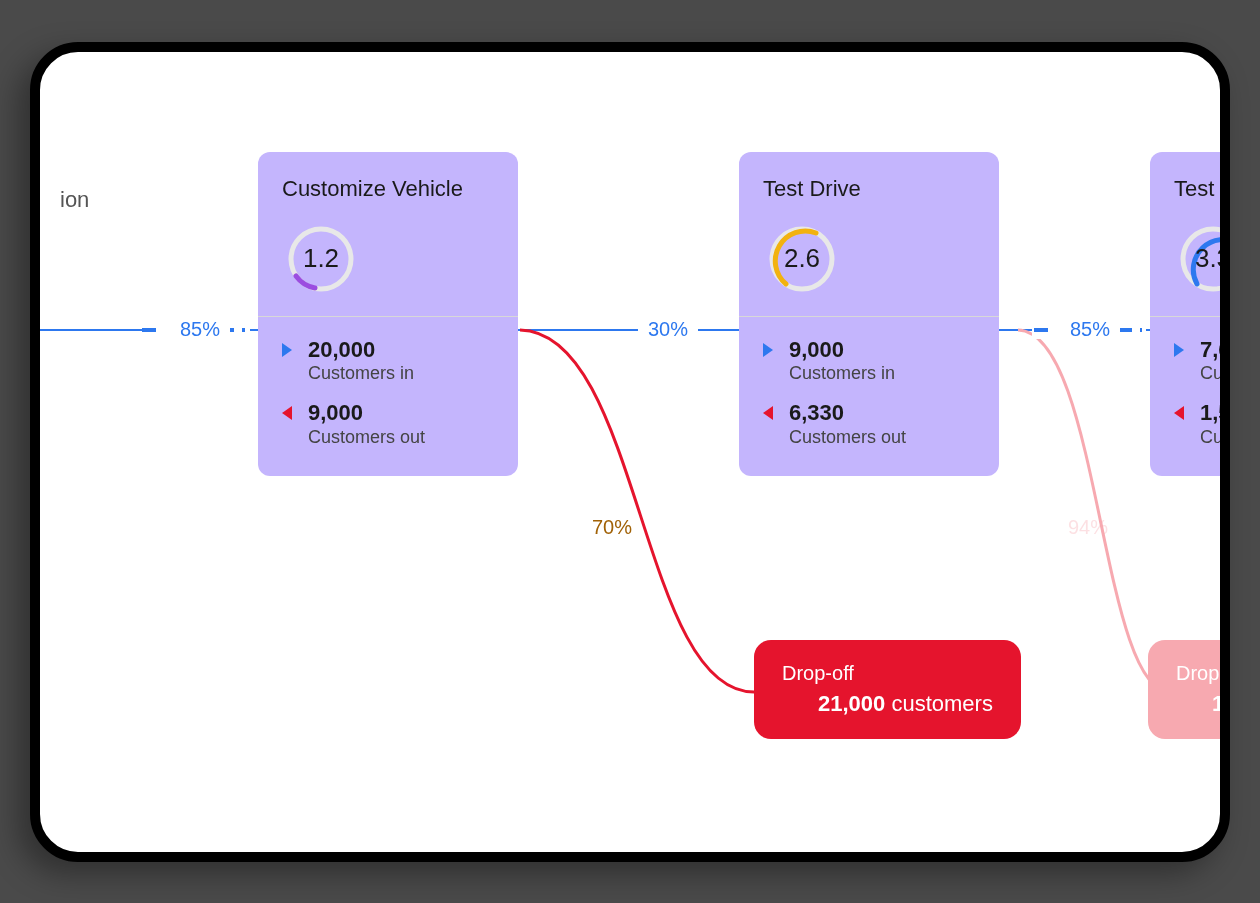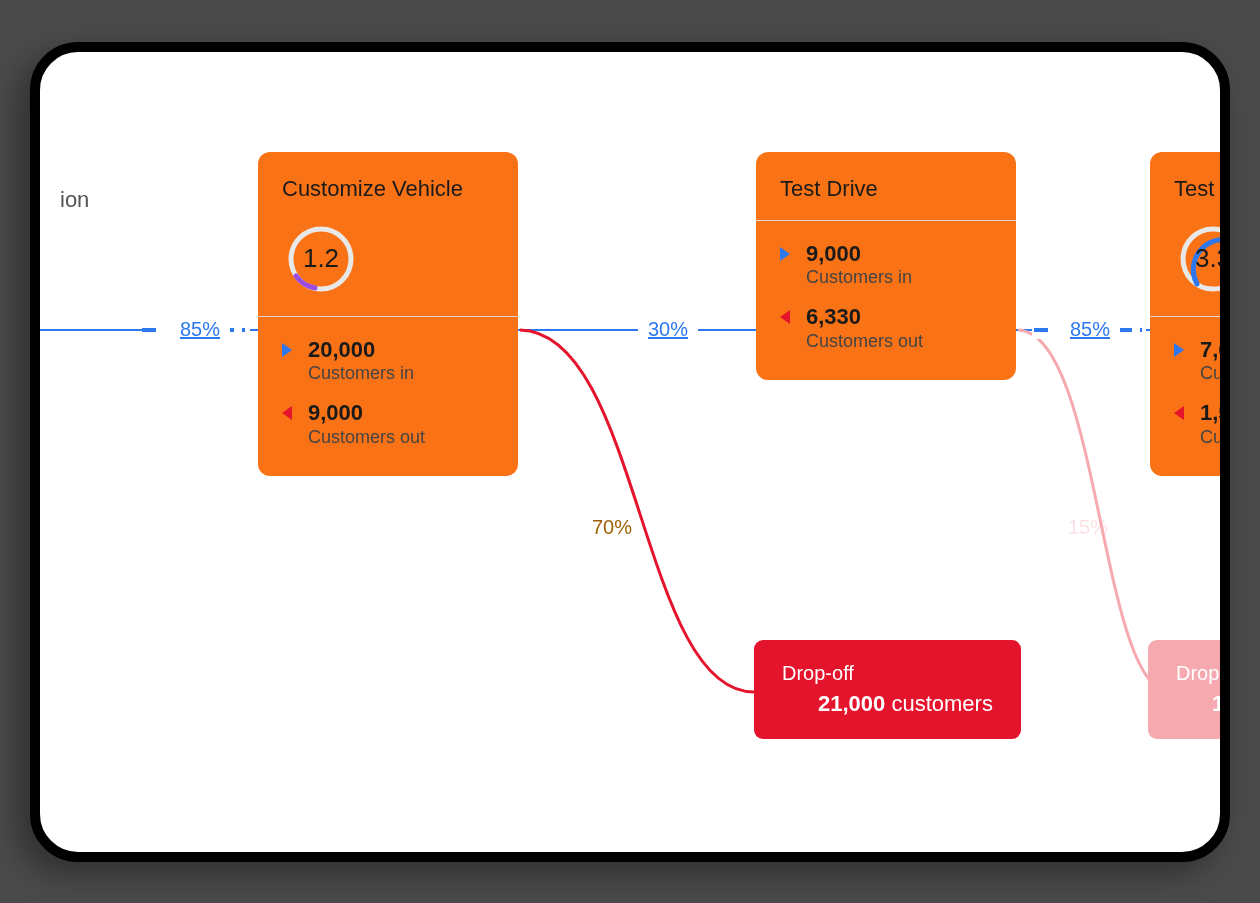--- a/index.html
+++ b/index.html
@@ -23,21 +23,21 @@
   box-shadow: -12px 12px 30px rgba(0,0,0,0.35);
 }
 .canvas {
   position: absolute;
   top: 0; left: 0; right: 0; bottom: 0;
   overflow: hidden;
 }
 .step-card {
   position: absolute;
   width: 260px;
-  background: #f97316;
+  background: #c4b5fd;
   border-radius: 12px;
   padding: 24px 24px 28px 24px;
   top: 100px;
 }
 .step-title {
   font-size: 22px;
   color: #1a1a1a;
   font-weight: 400;
   margin-bottom: 18px;
 }
@@ -100,32 +100,31 @@
   color: #444;
   line-height: 1.2;
 }
 .pct-label {
   position: absolute;
   font-size: 20px;
   color: #2d78ef;
   background: #fff;
   padding: 0 10px;
   top: 266px;
-  text-decoration: underline;
 }
 .pct-dropoff {
   position: absolute;
   font-size: 20px;
   color: #a16207;
 }
 .dropoff-card {
   position: absolute;
   background: #e5142d;
   color: #fff;
-  border-radius: 9px;
+  border-radius: 17px;
   padding: 22px 28px;
   min-width: 254px;
 }
 .dropoff-title {
   font-size: 20px;
   margin-bottom: 6px;
 }
 .dropoff-val {
   font-size: 22px;
 }
@@ -199,22 +198,33 @@
       </div>
       <div class="metric">
         <div class="tri out"></div>
         <div>
           <div class="metric-val">9,000</div>
           <div class="metric-lbl">Customers out</div>
         </div>
       </div>
     </div>
 
-    <div class="step-card" style="left:716px;">
+    <div class="step-card" style="left:699px;">
       <div class="step-title">Test Drive</div>
+      <div class="gauge-wrap">
+        <div class="gauge">
+          <svg width="78" height="78" viewBox="0 0 78 78">
+            <circle cx="39" cy="39" r="30" stroke="#e8e8e8" stroke-width="5" fill="none"></circle>
+            <path d="M 23 64 A 30 30 0 0 1 53 13" stroke="#f2b20f" stroke-width="5" fill="none" stroke-linecap="round"></path>
+          </svg>
+          <div class="gauge-center">
+              <span class="gauge-value">2.6</span>
+            </div>
+        </div>
+      </div>
       <div class="divider"></div>
       <div class="metric">
         <div class="tri in"></div>
         <div>
           <div class="metric-val">9,000</div>
           <div class="metric-lbl">Customers in</div>
         </div>
       </div>
       <div class="metric">
         <div class="tri out"></div>
@@ -249,21 +259,21 @@
       <div class="metric">
         <div class="tri out"></div>
         <div>
           <div class="metric-val">1,50</div>
           <div class="metric-lbl">Custo</div>
         </div>
       </div>
     </div>
 
     <div class="pct-dropoff" style="left:552px; top:464px;">70%</div>
-    <div class="pct-dropoff faded" style="left:1028px; top:464px; color:#f7a9b0;">15%</div>
+    <div class="pct-dropoff faded" style="left:1028px; top:464px; color:#f7a9b0;">94%</div>
 
     <div class="dropoff-card" style="left:714px; top:588px;">
       <div class="dropoff-title">Drop-off</div>
       <div class="dropoff-val">
         <b>21,000</b> <span>customers</span>
       </div>
     </div>
 
     <div class="dropoff-card" style="left:1108px; top:588px; background:#f7a9b0;">
       <div class="dropoff-title">Drop-o</div>

